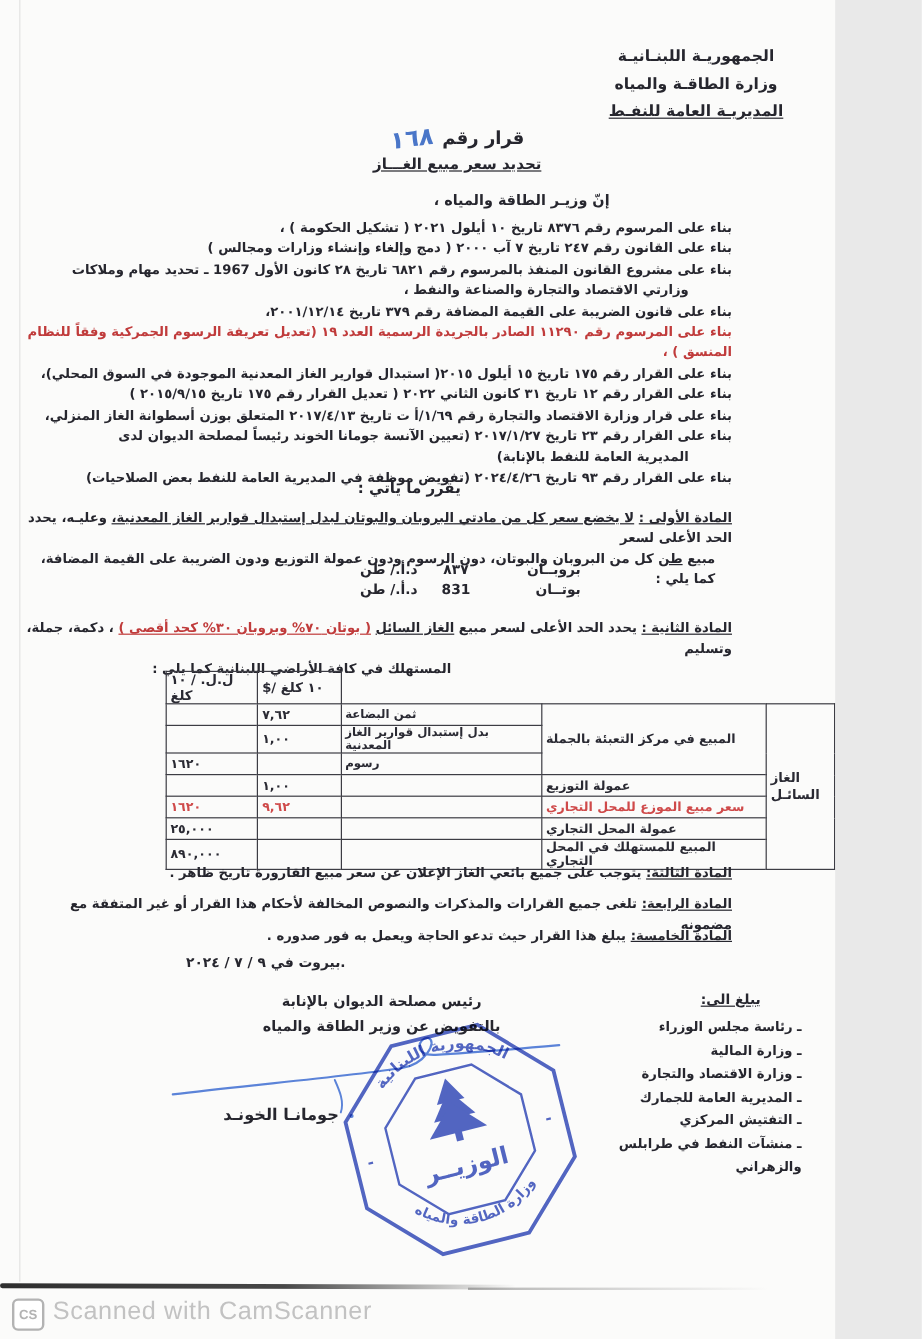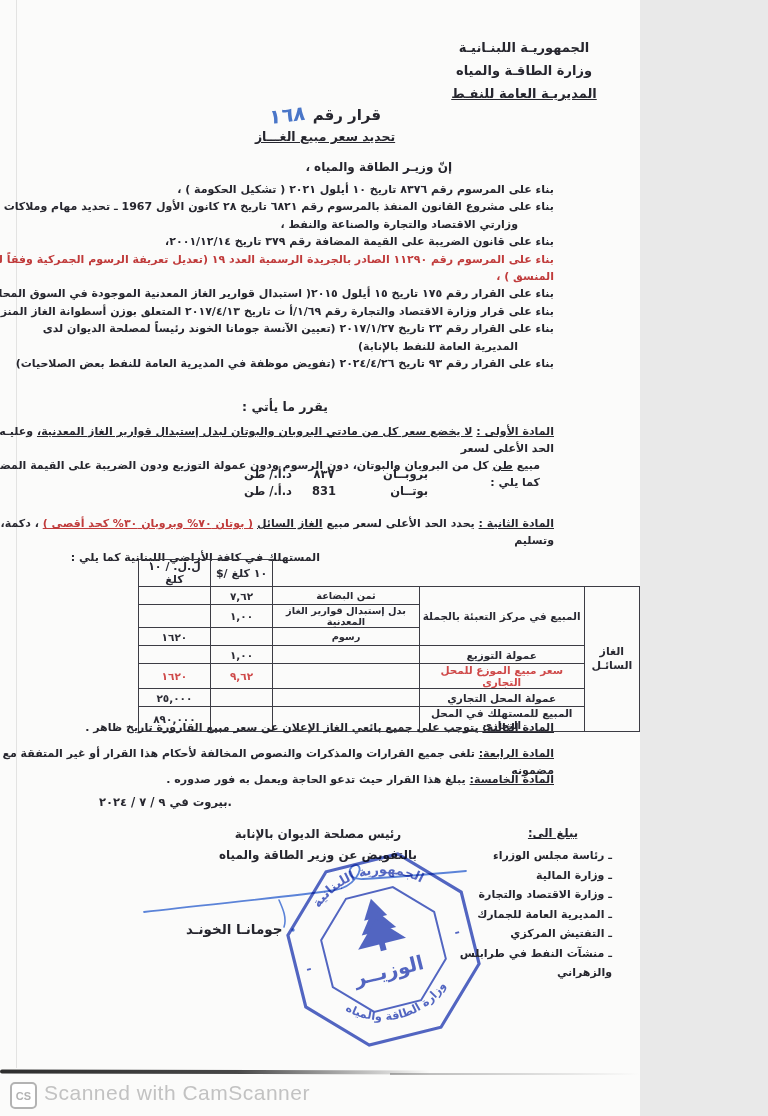--- a/index.html
+++ b/index.html
@@ -1,16 +1,16 @@
 <!DOCTYPE html>
 <html style="--red: #c03b3b; --table-red: #cf4a4a; --ink-blue: #4a76c8; --stamp-blue: #3b52bd; --sig-blue: #5b83d8;"><head>
 <meta charset="utf-8">
 <style>
   html,body{margin:0;padding:0;background:#e9e9e9;}
-  .page{position:relative;width:640px;height:1116px;background:#fbfbfa;overflow:hidden;
+  .page{position:relative;width:696px;height:1116px;background:#fbfbfa;overflow:hidden;
         font-family:"DejaVu Sans",sans-serif;color:#26262e;}
   .abs{position:absolute;}
 
   
   .scan-edge{left:16px;top:0;width:1px;height:1068px;background:rgba(60,60,60,.12);}
   .streak1{top:1070px;left:0;width:430px;height:4px;border-radius:2px;
            background:linear-gradient(to right,#2e2e2e,#474747 55%,rgba(130,130,130,0));transform:rotate(.15deg);}
   .streak2{top:1073px;left:390px;width:250px;height:2px;
            background:linear-gradient(to right,rgba(90,90,90,.45),rgba(200,200,200,0));}
   .cs-badge{top:1082px;left:10px;width:23px;height:23px;border:2.5px solid #b3b3b3;border-radius:5px;
@@ -50,21 +50,21 @@
 
   .prices{top:466px;right:212px;direction:rtl;font-size:11.5px;font-weight:bold;}
   .price-row{display:flex;gap:14px;line-height:17px;}
   .pname{width:72px;}
   .pval{width:36px;text-align:center;}
 
   
   .tbl-wrap{top:559px;left:138px;}
   table{border-collapse:collapse;direction:rtl;table-layout:fixed;
         font-size:10.5px;font-weight:bold;color:#2a2a33;}
-  td{border:1px solid #3c3c44;padding:0 3px;height:17px;text-align:center;vertical-align:middle;overflow:hidden;}
+  td{border:1px solid #3c3c44;padding:0 3px;height:17px;text-align:left;vertical-align:middle;overflow:hidden;}
   td.ghost{border:none;background:transparent;}
   tr.thead td.hcell{height:26px;font-size:11px;}
   td.gas{font-size:11px;line-height:14px;}
   td.sub{font-size:9.8px;}
   tr.redrow td{color:var(--table-red);}
 
   .dateline{top:795px;right:408px;direction:rtl;font-size:11.5px;font-weight:bold;}
 
   .sig-block{top:824px;left:168px;width:300px;text-align:center;direction:rtl;
              font-weight:bold;font-size:12px;line-height:21px;}
@@ -101,31 +101,33 @@
     </div>
     <div class="subject">تحديد سعر مبيع الغـــاز</div>
   </div>
 
   <div class="abs intro">إنّ وزيـر الطاقة والمياه ،</div>
 
   <div class="abs preamble">
 
       <div class="pl">بناء على المرسوم رقم ٨٣٧٦  تاريخ ١٠ أيلول ٢٠٢١ ( تشكيل الحكومة ) ،</div>
 
+      <div class="pl">بناء على القانون رقم ٢٤٧ تاريخ ٧ آب ٢٠٠٠ ( دمج وإلغاء وإنشاء وزارات ومجالس )</div>
 
       <div class="pl">بناء على مشروع القانون المنفذ بالمرسوم رقم ٦٨٢١ تاريخ ٢٨ كانون الأول 1967 ـ تحديد مهام وملاكات</div>
 
       <div class="pl indent">وزارتي الاقتصاد والتجارة والصناعة والنفط ،</div>
 
       <div class="pl">بناء على قانون الضريبة على القيمة المضافة رقم ٣٧٩ تاريخ ٢٠٠١/١٢/١٤،</div>
 
       <div class="pl red">بناء على المرسوم رقم ١١٢٩٠ الصادر بالجريدة الرسمية العدد ١٩ (تعديل تعريفة الرسوم الجمركية وفقاً للنظام المنسق ) ،</div>
 
       <div class="pl">بناء على القرار رقم ١٧٥ تاريخ ١٥ أيلول ٢٠١٥( استبدال قوارير الغاز المعدنية  الموجودة في السوق المحلي)،</div>
 
+      <div class="pl">بناء على القرار رقم ١٢ تاريخ ٣١ كانون الثاني ٢٠٢٢ ( تعديل القرار رقم ١٧٥ تاريخ ٢٠١٥/٩/١٥ )</div>
 
       <div class="pl">بناء على قرار وزارة الاقتصاد والتجارة رقم ١/٦٩/أ ت تاريخ ٢٠١٧/٤/١٣ المتعلق بوزن أسطوانة الغاز المنزلي،</div>
 
       <div class="pl">بناء على القرار رقم ٢٣ تاريخ ٢٠١٧/١/٢٧ (تعيين الآنسة جومانا الخوند رئيساً لمصلحة الديوان لدى</div>
 
       <div class="pl indent">المديرية العامة للنفط بالإنابة)</div>
 
       <div class="pl">بناء على القرار رقم ٩٣  تاريخ ٢٠٢٤/٤/٢٦ (تفويض موظفة في المديرية العامة للنفط بعض الصلاحيات)</div>
     </div>
 

